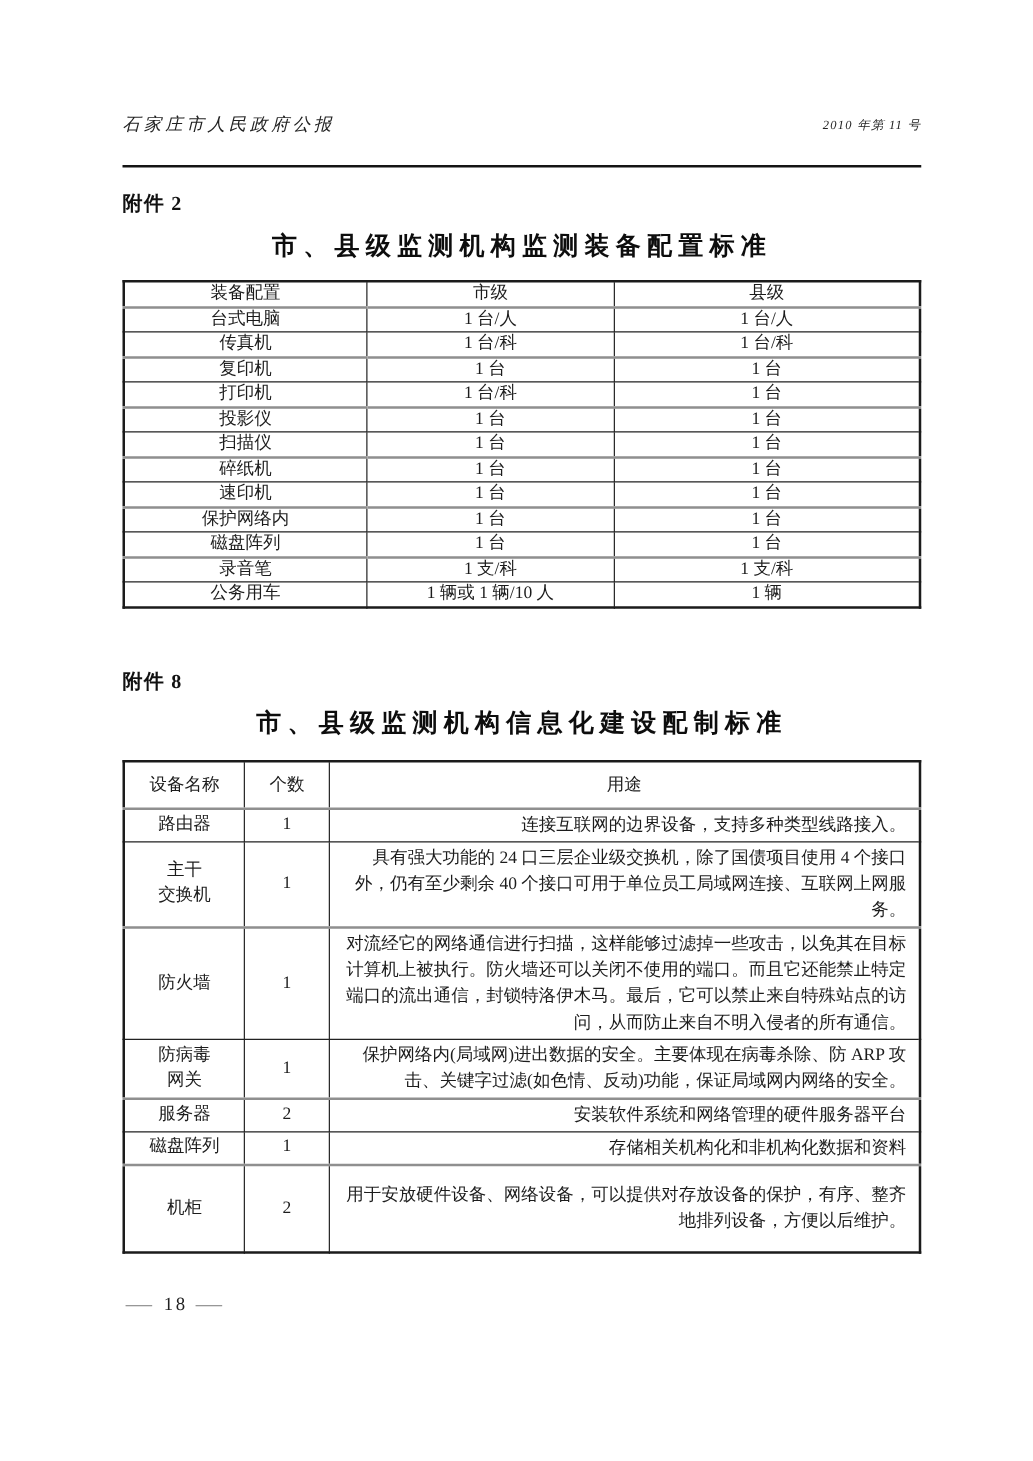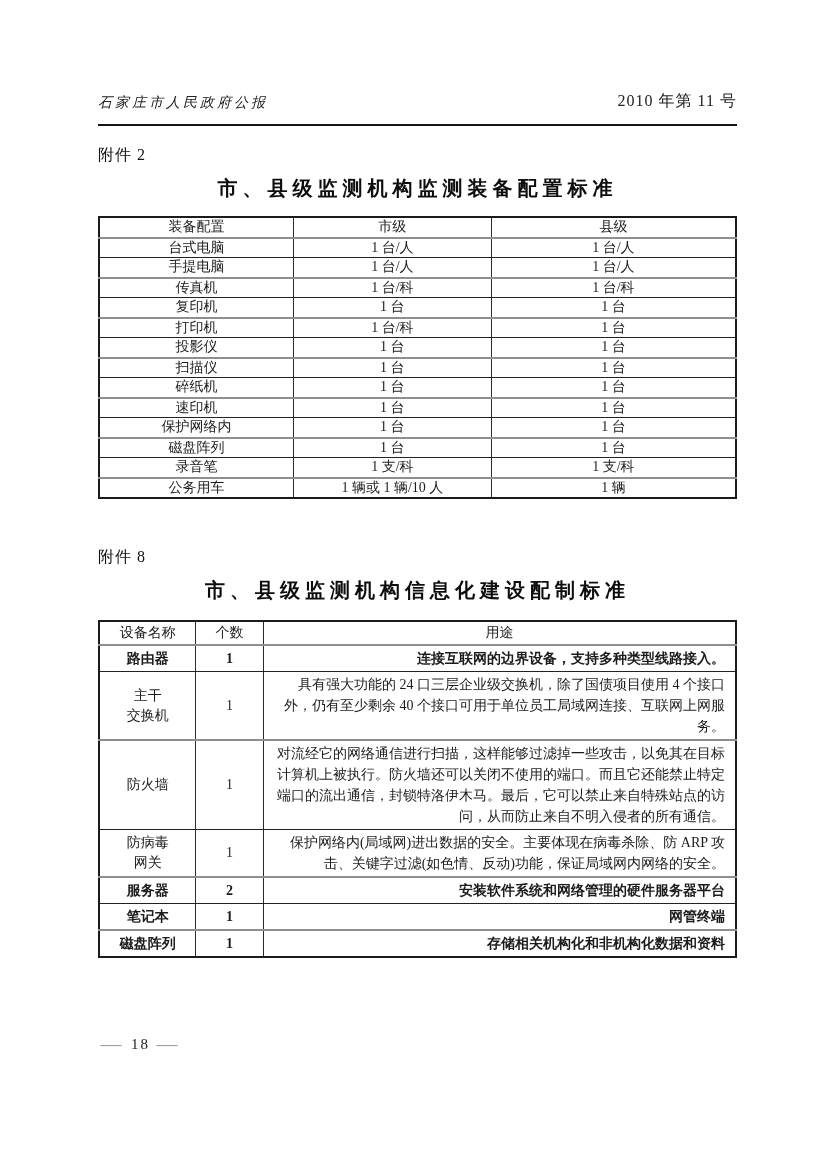--- a/index.html
+++ b/index.html
@@ -10,32 +10,32 @@
     color: #1a1a1a;
     position: relative;
     overflow: hidden;
   }
   .page {
     position: absolute; inset: 0;
     padding: 0 89px 0 98px;
   }
   
   .doc-header {
-    display: flex; justify-content: space-between; align-items: flex-end;
-    padding-top: 91px; padding-bottom: 12px;
+    display: flex; justify-content: space-between; align-items: center;
+    padding-top: 91px; padding-bottom: 23px;
     border-bottom: 2px solid #141414;
   }
   .doc-header .gazette-name {
     font-style: italic; font-size: 14px; letter-spacing: 3px; color: #222;
   }
   .doc-header .issue-no {
-    font-size: 16px; letter-spacing: 1px; color: #222;
-  }
-  
-  .att-label { margin-top: 19px; font-size: 16px; letter-spacing: 1px; color: #111; }
+    font-style: italic; font-size: 10px; letter-spacing: 1px; color: #222;
+  }
+  
+  .att-label { margin-top: 19px; font-size: 16px; letter-spacing: 1px; color: #111; font-weight: bold; }
   .att-title {
     margin-top: 9px; text-align: center;
     font-family: "Liberation Sans", sans-serif;
     font-weight: 700; font-size: 20px; letter-spacing: 5px; color: #0d0d0d;
   }
   
   table {
     width: 100%;
     border-collapse: collapse;
     table-layout: fixed;
@@ -59,26 +59,26 @@
   }
   .tbl-equip col.c1 { width: 30.5%; }
   .tbl-equip col.c2 { width: 31.1%; }
   .tbl-equip col.c3 { width: 38.4%; }
 
   
   .tbl-it { margin-top: 16px; }
   .tbl-it col.c1 { width: 15.2%; }
   .tbl-it col.c2 { width: 10.6%; }
   .tbl-it col.c3 { width: 74.2%; }
-  .tbl-it th { height: 24px; }
+  .tbl-it th { height: 38px; }
   .tbl-it td { vertical-align: middle; }
   .tbl-it td.cell-name  { text-align: center; white-space: pre-line; line-height: 20px; padding: 2px; }
   .tbl-it td.cell-count { text-align: center; padding: 2px; }
   .tbl-it td.cell-purpose { text-align: right; padding: 2px 10px; line-height: 21px; }
-  .tbl-it tr.row-single td { height: 23px; font-weight: bold; }
+  .tbl-it tr.row-single td { height: 23px; }
   .tbl-it tr.row-cabinet td.cell-purpose { padding-top: 12px; padding-bottom: 12px; }
   .tbl-it tr.row-cabinet td { height: 70px; }
 
   
   .page-footer {
     position: absolute; left: 104px; top: 1036px;
     font-size: 15px; color: #222; letter-spacing: 2px;
     display: flex; align-items: center; gap: 10px;
   }
   .page-footer .dash { color: #979797; font-weight: 600; transform: scaleX(1.4); display: inline-block; }
@@ -109,25 +109,20 @@
         <th>县级</th>
       </tr>
     </thead>
     <tbody>
       <tr>
           <td>台式电脑</td>
           <td>1 台/人</td>
           <td>1 台/人</td>
         </tr>
       <tr>
-          <td>手提电脑</td>
-          <td>1 台/人</td>
-          <td>1 台/人</td>
-        </tr>
-      <tr>
           <td>传真机</td>
           <td>1 台/科</td>
           <td>1 台/科</td>
         </tr>
       <tr>
           <td>复印机</td>
           <td>1 台</td>
           <td>1 台</td>
         </tr>
       <tr>
@@ -216,28 +211,28 @@
 网关</td>
         <td class="cell-count">1</td>
         <td class="cell-purpose">保护网络内(局域网)进出数据的安全。主要体现在病毒杀除、防 ARP 攻击、关键字过滤(如色情、反动)功能，保证局域网内网络的安全。</td>
       </tr>
       <tr class="row-single">
         <td class="cell-name">服务器</td>
         <td class="cell-count">2</td>
         <td class="cell-purpose">安装软件系统和网络管理的硬件服务器平台</td>
       </tr>
       <tr class="row-single">
-        <td class="cell-name">笔记本</td>
-        <td class="cell-count">1</td>
-        <td class="cell-purpose">网管终端</td>
-      </tr>
-      <tr class="row-single">
         <td class="cell-name">磁盘阵列</td>
         <td class="cell-count">1</td>
         <td class="cell-purpose">存储相关机构化和非机构化数据和资料</td>
+      </tr>
+      <tr class="row-cabinet">
+        <td class="cell-name">机柜</td>
+        <td class="cell-count">2</td>
+        <td class="cell-purpose">用于安放硬件设备、网络设备，可以提供对存放设备的保护，有序、整齐地排列设备，方便以后维护。</td>
       </tr>
     </tbody>
   </table>
 
   <div class="page-footer">
     <span class="dash">—</span>
     <span>18</span>
     <span class="dash">—</span>
   </div>
 

